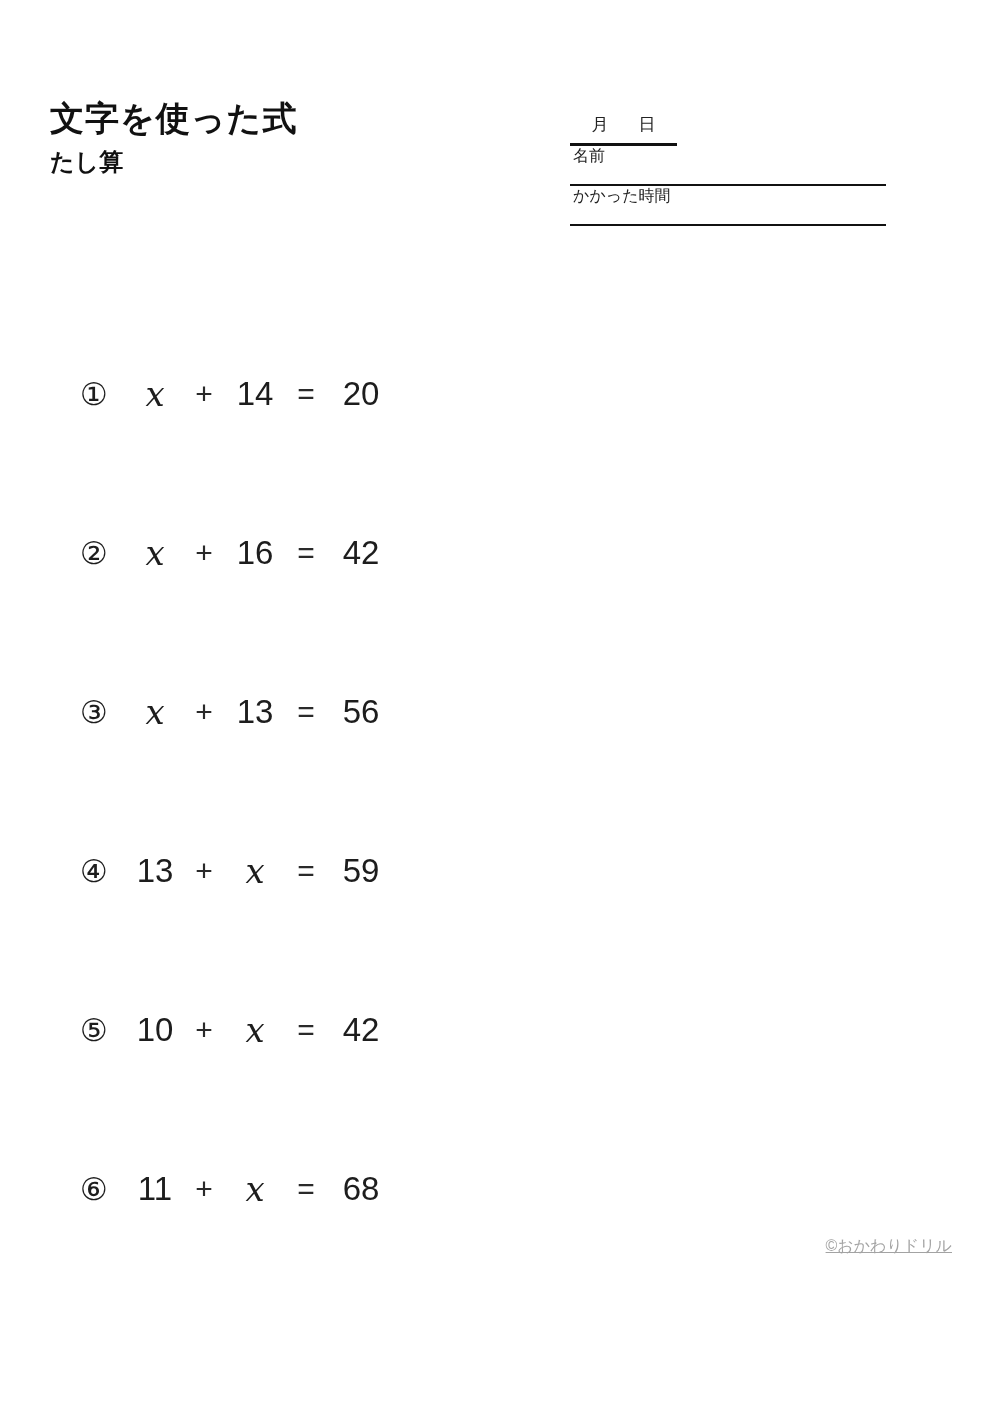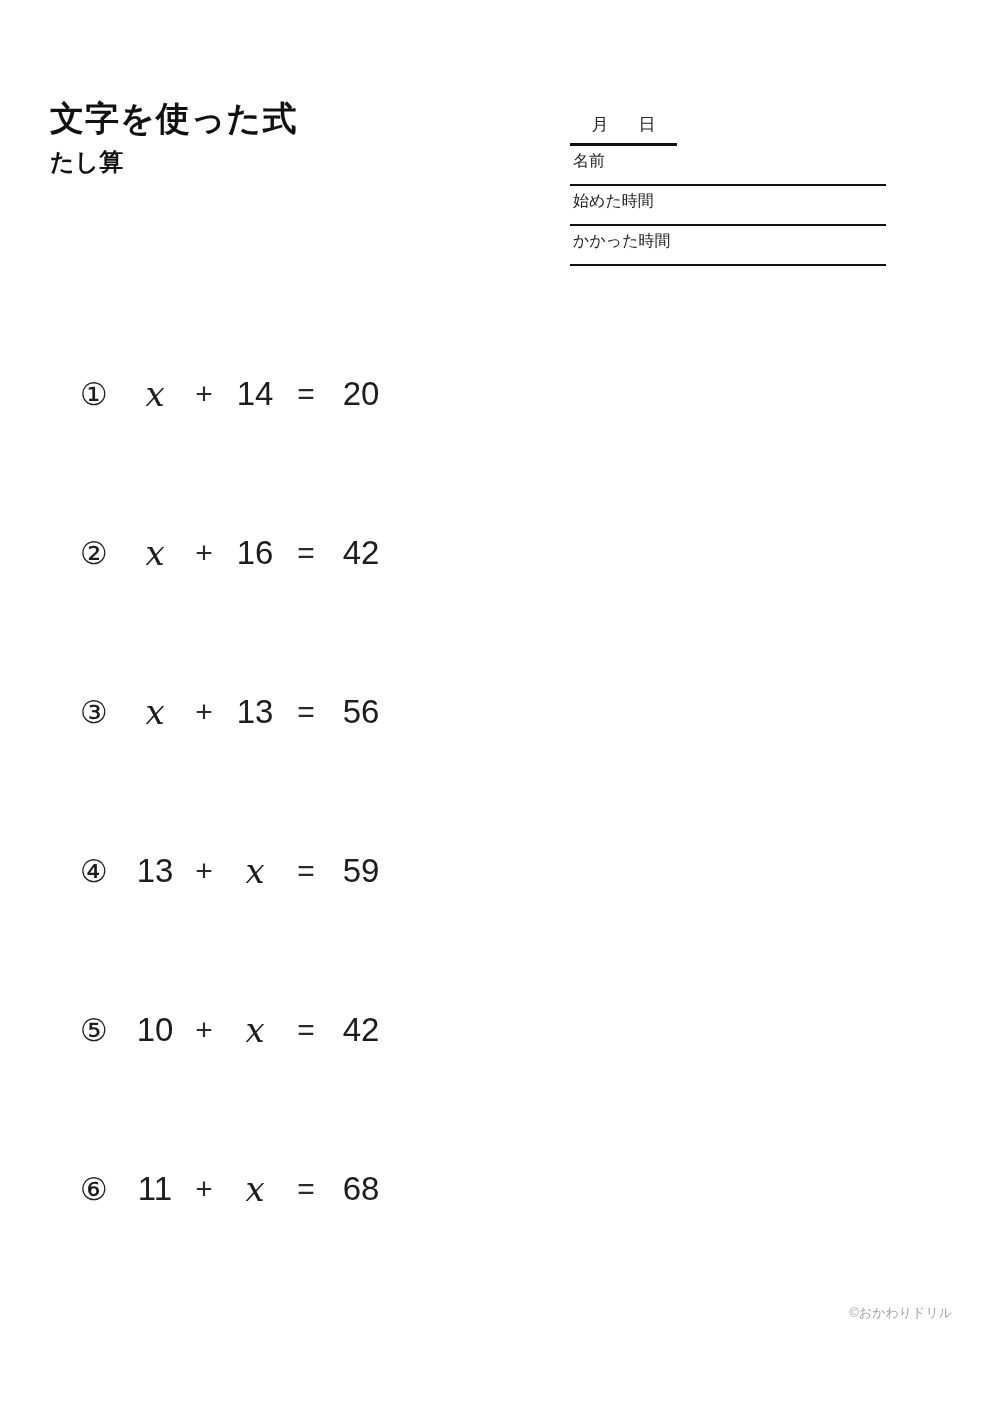--- a/index.html
+++ b/index.html
@@ -22,21 +22,21 @@
   .info-form { position: absolute; left: 570px; top: 111px; width: 316px; }
   .date-row {
     width: 107px; height: 25px; box-sizing: content-box;
     border-bottom: 3px solid #111;
     display: flex; justify-content: center; align-items: flex-end; gap: 30px;
     padding-bottom: 7px; font-size: 17px; color: #222;
   }
   .field-row {
     height: 40px; box-sizing: border-box;
     border-bottom: 2px solid #111;
-    display: flex; align-items: center;
+    display: flex; align-items: flex-start;
     padding: 0 0 8px 3px;
     font-size: 16px; color: #222;
   }
 
   
   .instruction { position: absolute; left: 50px; top: 302px; font-size: 24px; color: #222; }
   .instruction .var {
     font-family: "DejaVu Serif", "Liberation Serif", serif;
     font-style: italic; font-size: 28px; margin-right: 14px;
   }
@@ -58,44 +58,41 @@
     font-style: italic; font-size: 34px;
   }
   .problem .op, .problem .eq { font-size: 30px; color: #2a2a2a; }
 
   
   .footer-left {
     position: absolute; left: 50px; top: 1303px;
     font-size: 12.5px; color: #a3a3a3; white-space: pre;
   }
   .footer-right {
-    position: absolute; right: 48px; top: 1304px;
-    font-size: 13px; color: #a3a3a3;
+    position: absolute; right: 48px; top: 1236px;
+    font-size: 16px; color: #a3a3a3; text-decoration: underline;
   }
 </style>
 </head>
 <body>
 
 <div class="page">
 
   <div class="header">
     <div class="title">文字を使った式</div>
     <div class="subtitle">たし算</div>
   </div>
 
   <div class="info-form">
     <div class="date-row">
       <span>月</span>
       <span>日</span>
     </div>
     <div class="field-row">
       <span>名前</span>
-    </div>
-    <div class="field-row">
-      <span>始めた時間</span>
     </div>
     <div class="field-row">
       <span>かかった時間</span>
     </div>
   </div>
 
 
   <div class="problems">
 
     <div class="problem">

